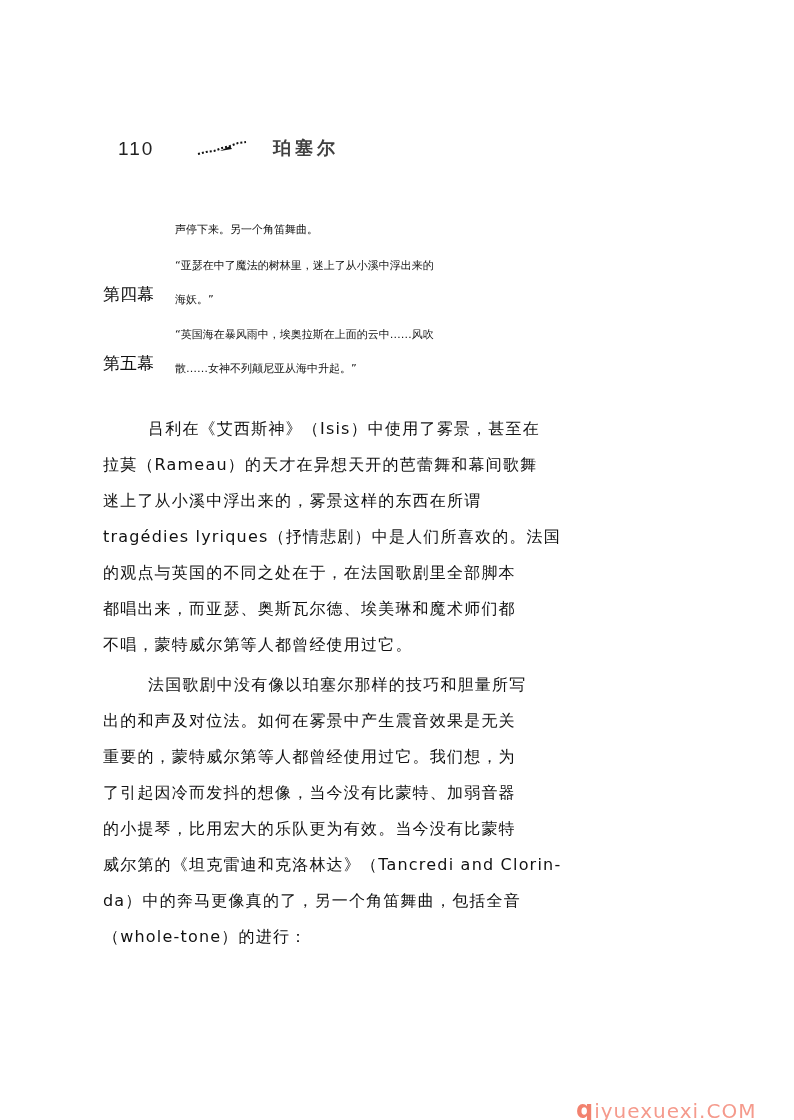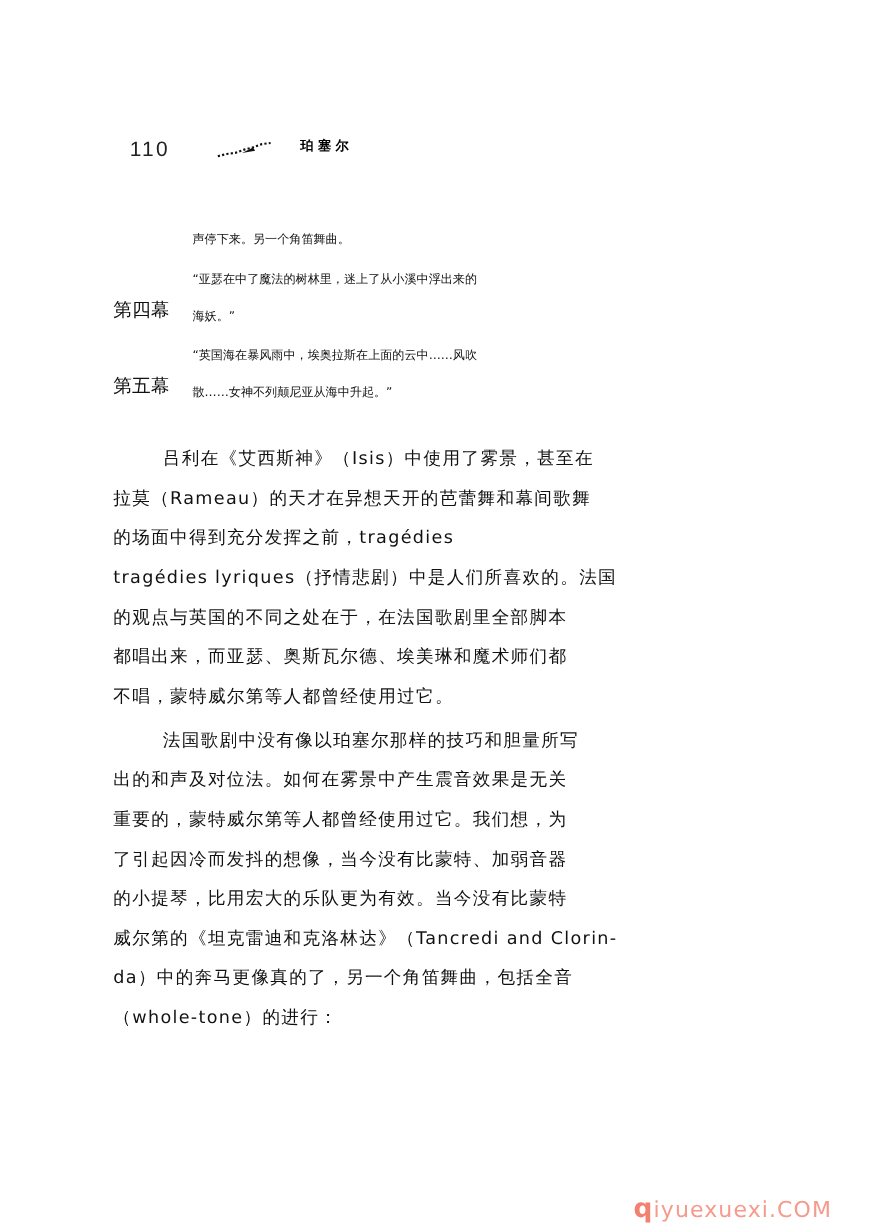--- a/index.html
+++ b/index.html
@@ -1,30 +1,30 @@
 <!DOCTYPE html>
 <html><head>
 <meta charset="utf-8">
 <style>
   html, body { margin: 0; padding: 0; }
   body {
     width: 794px; height: 1120px; background: #ffffff; position: relative;
     overflow: hidden; color: #111;
     font-family: "DejaVu Sans", sans-serif;
   }
-  .page { position: absolute; left: 0; top: 4px; width: 794px; height: 928px; text-decoration: underline; }
+  .page { position: absolute; left: 0; top: 16px; width: 794px; height: 928px; text-decoration: underline; }
   .header { position: absolute; top: 118px; left: 118px; height: 30px; width: 300px; }
   .page-number {
     position: absolute; left: 0; top: 4px; font-family: "Liberation Sans", sans-serif;
     font-size: 19px; letter-spacing: 2px; color: #222;
   }
   .ornament { position: absolute; left: 78px; top: 6px; width: 60px; height: 16px; }
   .running-title {
-    position: absolute; left: 155px; top: 2px; font-size: 12px; font-weight: bold;
-    letter-spacing: 4px; color: #000000; text-align: center;
+    position: absolute; left: 155px; top: 2px; font-size: 18px; font-weight: bold;
+    letter-spacing: 4px; color: #404040; text-align: center;
   }
   .line {
     position: absolute; font-size: 19px; white-space: nowrap; line-height: 24px;
     color: #111;
   }
   .label { position: absolute; left: 103px; font-size: 17px; line-height: 24px; white-space: nowrap; margin-top: 28px; }
   .indent { left: 175px; font-size: 11px; }
   .body-line { left: 103px; font-size: 16px; letter-spacing: 1.2px; }
   .first { left: 148px; }
   .watermark {
@@ -57,21 +57,21 @@
 
     <div class="label" style="top:307px">第五幕</div>
     <div class="line indent" style="top:307px">“英国海在暴风雨中，埃奥拉斯在上面的云中……风吹</div>
 
     <div class="line indent" style="top:341px">散……女神不列颠尼亚从海中升起。”</div>
   </div>
 
   <div>
     <div class="line body-line first" style="top:401px">吕利在《艾西斯神》（Isis）中使用了雾景，甚至在</div>
     <div class="line body-line" style="top:437px">拉莫（Rameau）的天才在异想天开的芭蕾舞和幕间歌舞</div>
-    <div class="line body-line" style="top:473px">的场面中得到充分发挥之前，tragédies</div>
+    <div class="line body-line" style="top:473px">迷上了从小溪中浮出来的，雾景这样的东西在所谓</div>
     <div class="line body-line" style="top:509px">tragédies lyriques（抒情悲剧）中是人们所喜欢的。法国</div>
     <div class="line body-line" style="top:545px">的观点与英国的不同之处在于，在法国歌剧里全部脚本</div>
     <div class="line body-line" style="top:581px">都唱出来，而亚瑟、奥斯瓦尔德、埃美琳和魔术师们都</div>
     <div class="line body-line" style="top:617px">不唱，蒙特威尔第等人都曾经使用过它。</div>
   </div>
 
   <div>
     <div class="line body-line first" style="top:657px">法国歌剧中没有像以珀塞尔那样的技巧和胆量所写</div>
     <div class="line body-line" style="top:693px">出的和声及对位法。如何在雾景中产生震音效果是无关</div>
     <div class="line body-line" style="top:729px">重要的，蒙特威尔第等人都曾经使用过它。我们想，为</div>

